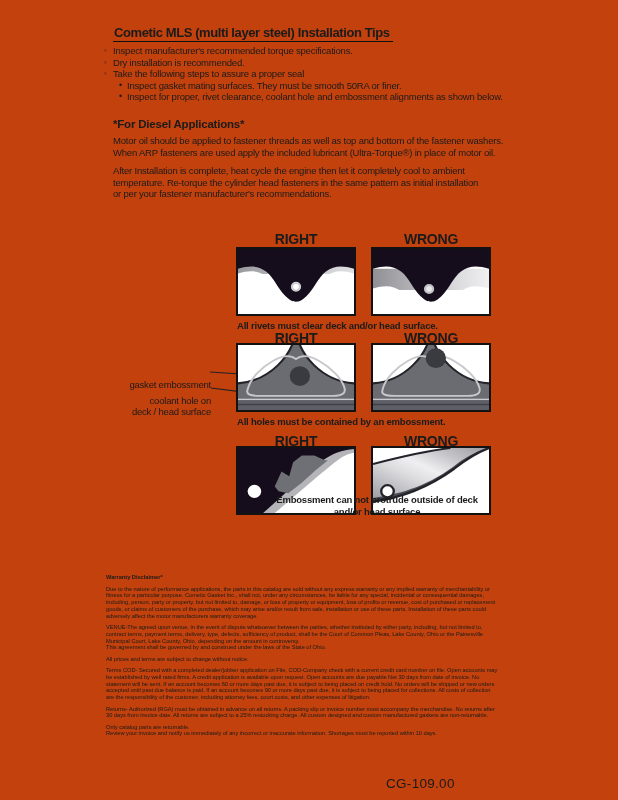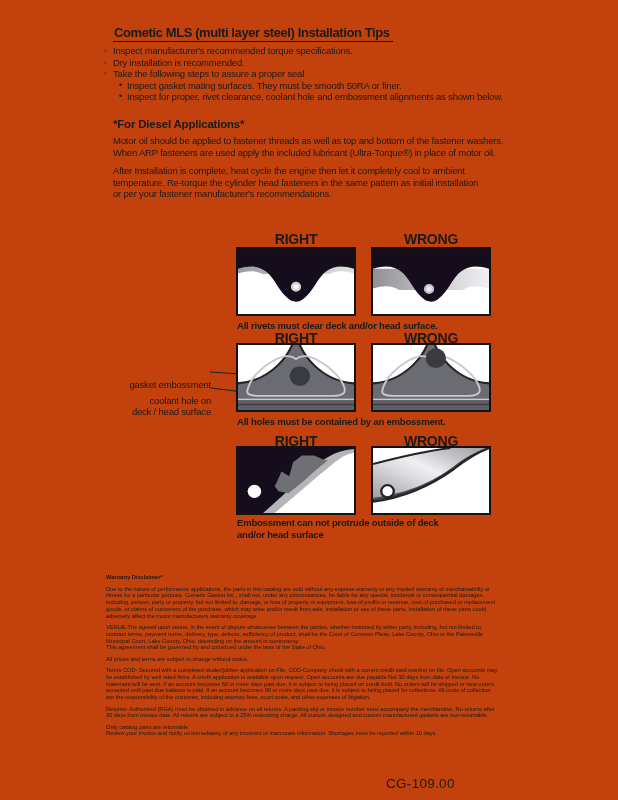--- a/index.html
+++ b/index.html
@@ -164,21 +164,21 @@
       </defs>
       <rect x="0" y="0" width="120" height="69" fill="#ffffff"></rect>
       <path d="M0,17 C30,9 56,3 80,0 L120,0 C107,5 95,13 84,22 C57,42 28,53 0,57 Z" fill="url(#gC)"></path>
       <path d="M0,57 C28,53 57,42 84,22 C95,13 107,5 120,0 C110,2 99,8 88,16 C60,39 30,49 0,53 Z" fill="#4a4a52"></path>
       <path d="M0,17 C30,9 56,3 80,0" stroke="#23232a" stroke-width="2.2" fill="none"></path>
       <path d="M0,57 C28,53 57,42 84,22 C95,13 107,5 120,0" stroke="#23232a" stroke-width="2.4" fill="none"></path>
       <circle cx="15" cy="46" r="6.5" fill="#ffffff" stroke="#23232a" stroke-width="2.4"></circle>
     </svg>
   </div>
 
-  <div class="abs caption" style="left:237px;top:517px;width:280px;">Embossment can not protrude outside of deck<br>and/or head surface</div>
+  <div class="abs caption" style="left:237px;top:494px;width:280px;text-align:center;">Embossment can not protrude outside of deck<br>and/or head surface</div>
 
   <div class="abs fineprint" style="left:106px;top:574px;">
     <div class="para bold">Warranty Disclaimer*</div>
     <div class="para">Due to the nature of performance applications, the parts in this catalog are sold without any express warranty or any implied warranty of merchantability or<br>fitness for a particular purpose.  Cometic Gasket Inc., shall not, under any circumstances, be liable for any special, incidental or consequential damages,<br>including, person, party or property, but not limited to, damage, or loss of property or equipment, loss of profits or revenue, cost of purchased or replacement<br>goods, or claims of customers of the purchase, which may arise and/or result from sale, installation or use of these parts.  Installation of these parts could<br>adversely affect the motor manufacturers warranty coverage.</div>
     <div class="para">VENUE-The agreed upon venue, in the event of dispute whatsoever between the parties, whether instituted by either party, including, but not limited to,<br>contract terms, payment terms, delivery, type, defects, sufficiency of product, shall be the Court of Common Pleas, Lake County, Ohio or the Painesville<br>Municipal Court, Lake County, Ohio, depending on the amount in controversy.<br>This agreement shall be governed by and construed under the laws of the State of Ohio.</div>
     <div class="para">All prices and terms are subject to change without notice.</div>
     <div class="para">Terms COD- Secured with a completed dealer/jobber application on File, COD-Company check with a current credit card number on file.  Open accounts may<br>be established by well rated firms.  A credit application is available upon request.  Open accounts are due payable Net 30 days from date of invoice.  No<br>statement will be sent.  If an account becomes 60 or more days past due, it is subject to being placed on credit hold.  No orders will be shipped or new orders<br>accepted until past due balance is paid.  If an account becomes 90 or more days past due, it is subject to being placed for collections.  All costs of collection<br>are the responsibility of the customer, including attorney fees, court costs, and other expenses of litigation.</div>
     <div class="para">Returns- Authorized (RGA) must be obtained in advance on all returns.  A packing slip or invoice number must accompany the merchandise.  No returns after<br>30 days from invoice date.  All returns are subject to a 25% restocking charge.  All custom designed and custom manufactured gaskets are non-returnable.</div>
     <div class="para">Only catalog parts are returnable.<br>Review your invoice and notify us immediately of any incorrect or inaccurate information.  Shortages must be reported within 10 days.</div>
   </div>

